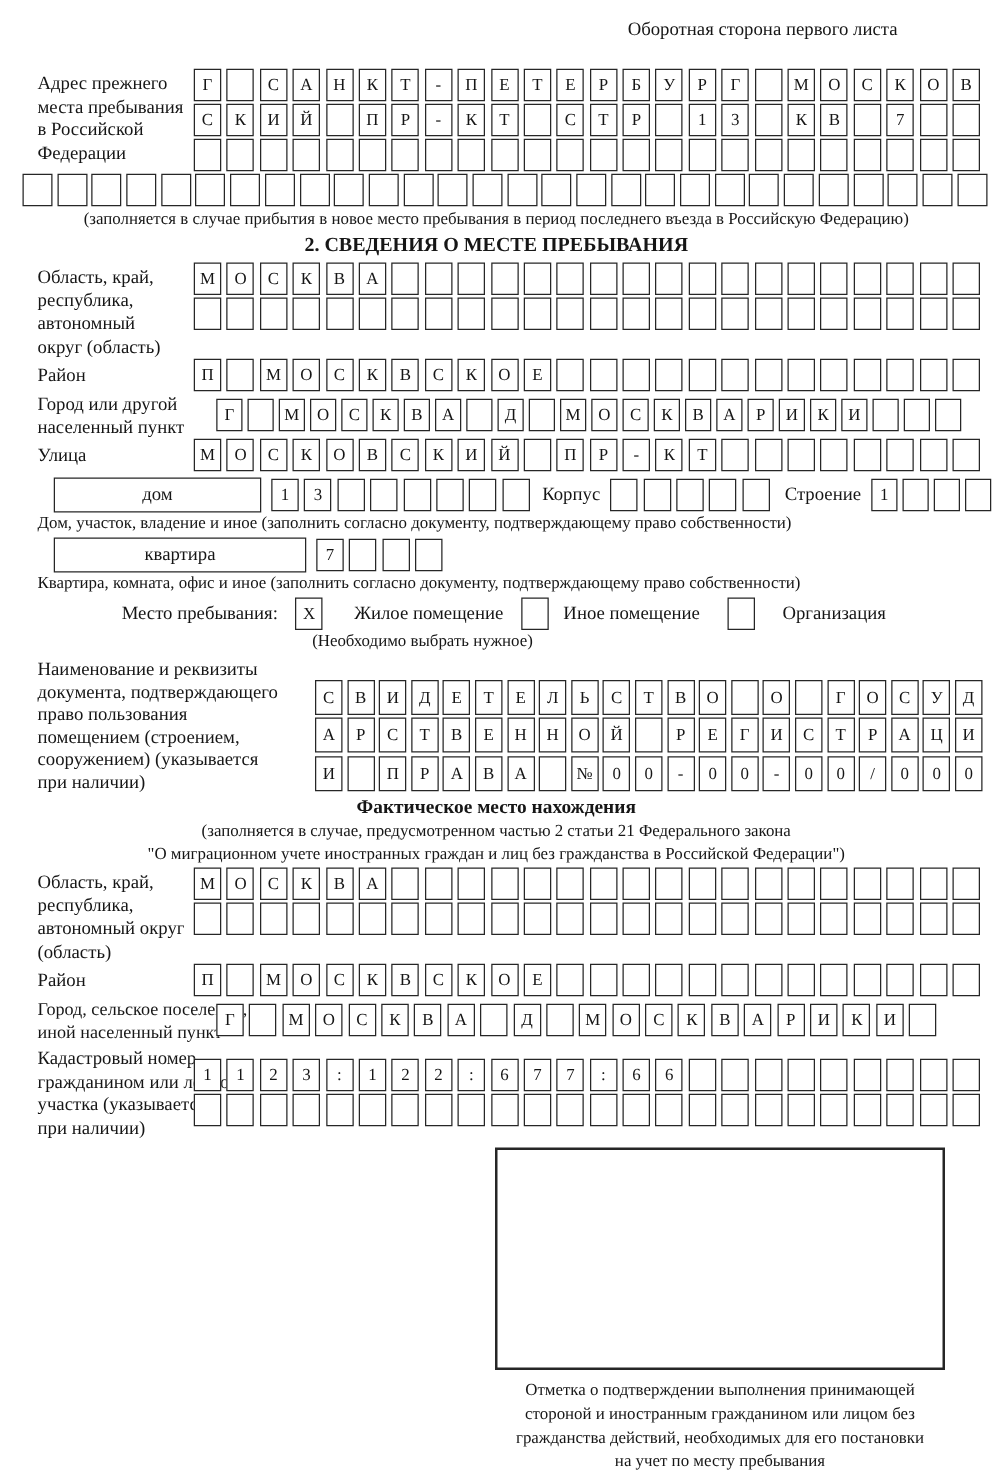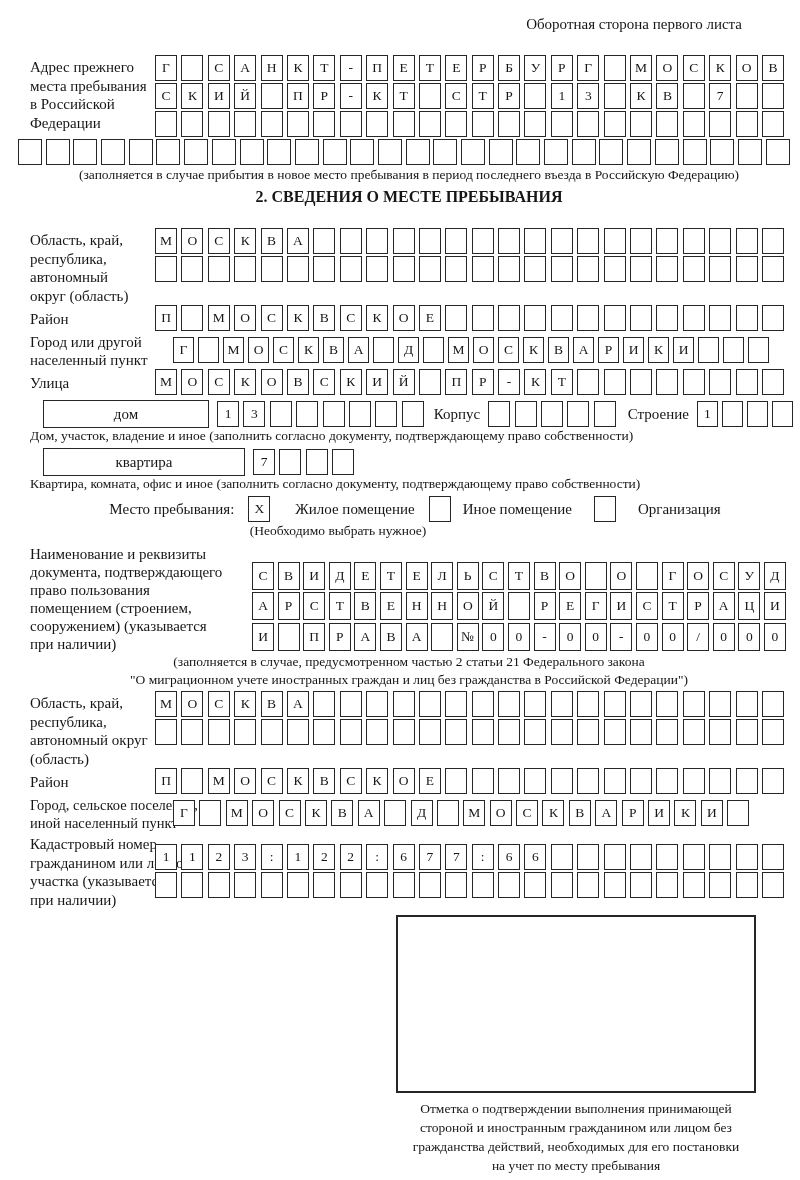--- a/index.html
+++ b/index.html
@@ -2,21 +2,21 @@
 <html><head>
 <meta charset="utf-8">
 <style>
   * { box-sizing: border-box; margin:0; padding:0; }
   html,body { background:#ffffff; }
   body {
     width:800px; height:1180px; margin:0 auto;
     font-family:"Liberation Serif", serif;
     color:#161616; overflow:hidden;
   }
-  .page { padding:16px 0 0 18px; position:relative; }
+  .page { padding:16px 24px 0 18px; position:relative; }
 
   .hdr { text-align:right; padding-right:58px; font-size:15px; height:19px; }
 
   .field { display:flex; align-items:flex-start; }
   .flabel {
     flex:none; width:137px; padding-left:12px; padding-top:3px;
     font-size:15px; line-height:18.5px; white-space:pre;
   }
   .rows { display:flex; flex-direction:column; }
 
@@ -26,21 +26,21 @@
     border:1.6px solid #262626; background:#fff;
     display:flex; align-items:center; justify-content:center;
     font-size:13.5px; line-height:1;
   }
 
   .block1 { margin-top:20px; }
   .fullrow { gap:3.7px; }
   .fullrow .cell { width:24px; }
 
   .note { text-align:center; font-size:13.5px; height:17px; }
-  .sec-title { text-align:center; font-weight:bold; font-size:16px; margin-top:4px; height:20px; margin-bottom:20px; }
+  .sec-title { text-align:center; font-weight:bold; font-size:16px; margin-top:4px; height:20px; margin-bottom:2px; }
 
   .vcenter { align-items:center; }
   .vcenter .flabel { padding-top:0; }
   .cityfield { min-height:36px; }
   .cityfield .flabel { line-height:18px; padding-top:0; }
   .indent { margin-left:18px; }
   .tight { gap:4px; }
   .tight .cell { width:21px; }
 
   .domrow { display:flex; align-items:center; margin-left:25px; margin-top:3px; height:28px; }
@@ -485,20 +485,21 @@
           <span class="cell">0</span>
           <span class="cell">0</span>
           <span class="cell">/</span>
           <span class="cell">0</span>
           <span class="cell">0</span>
           <span class="cell">0</span>
         </div>
     </div>
   </div>
 
+  <div class="fact-title">Фактическое место нахождения</div>
   <div class="fact-note">(заполняется в случае, предусмотренном частью 2 статьи 21 Федерального закона
 "О миграционном учете иностранных граждан и лиц без гражданства в Российской Федерации")</div>
 
   <div class="field sect2">
     <div class="flabel">Область, край,
 республика,
 автономный округ
 (область)</div>
     <div class="rows">
       <div class="cells">

